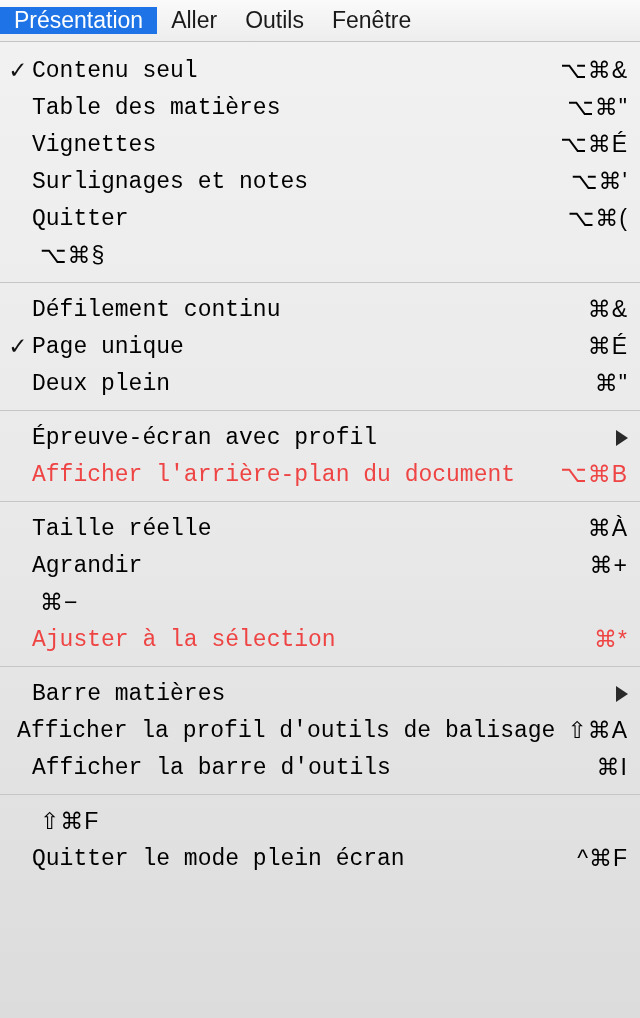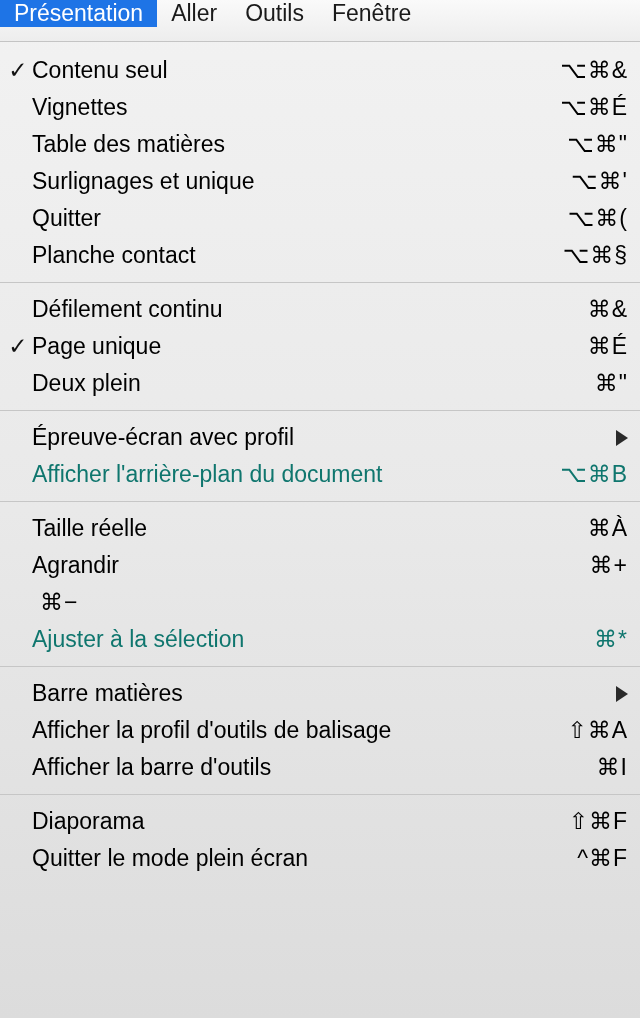--- a/index.html
+++ b/index.html
@@ -7,21 +7,21 @@
     font-family: -apple-system, "Helvetica Neue", Helvetica, Arial, sans-serif;
     font-size: 23px;
     width: 640px;
     height: 1018px;
     background: linear-gradient(180deg, #f2f2f2 0%, #e9e9e9 50%, #dcdcdc 100%);
     overflow: hidden;
     color: #000;
   }
   .menubar {
     display: flex;
-    align-items: flex-start;
+    align-items: center;
     height: 42px;
     background: linear-gradient(180deg, #fafafa 0%, #ededed 100%);
     border-bottom: 1px solid #c4c4c4;
   }
   .menubar-item {
     padding: 0 14px;
     display: flex;
     align-items: center;
     font-size: 23px;
     color: #1a1a1a;
@@ -34,32 +34,33 @@
   .menu-panel {
     padding: 10px 0 2px 0;
   }
   .menu-item {
     display: flex;
     align-items: center;
     height: 37px;
     padding-left: 8px;
     padding-right: 12px;
   }
-  .menu-item.disabled { color: #0f766e; }
+  .menu-item.disabled { color: #ef4444; }
   .check {
     width: 20px;
     text-align: center;
     font-size: 23px;
     font-weight: 500;
     color: #111;
   }
   .label {
     flex: 1;
     padding-left: 4px;
     white-space: nowrap;
+    font-family: Liberation Mono, monospace;
   }
   .shortcut {
     text-align: right;
     padding-left: 12px;
     font-size: 23px;
     letter-spacing: 1px;
     white-space: nowrap;
     font-family: -apple-system, "Helvetica Neue", Arial, sans-serif;
   }
   .submenu-arrow {
@@ -94,41 +95,40 @@
 </div>
 
 <div class="menu-panel" id="menu-root">
     <div class="menu-item">
       <span class="check">✓</span>
       <span class="label">Contenu seul</span>
       <span class="shortcut">⌥⌘&amp;</span>
     </div>
     <div class="menu-item">
       <span class="check"></span>
+      <span class="label">Table des matières</span>
+      <span class="shortcut">⌥⌘"</span>
+    </div>
+    <div class="menu-item">
+      <span class="check"></span>
       <span class="label">Vignettes</span>
       <span class="shortcut">⌥⌘É</span>
     </div>
     <div class="menu-item">
       <span class="check"></span>
-      <span class="label">Table des matières</span>
-      <span class="shortcut">⌥⌘"</span>
-    </div>
-    <div class="menu-item">
-      <span class="check"></span>
-      <span class="label">Surlignages et unique</span>
+      <span class="label">Surlignages et notes</span>
       <span class="shortcut">⌥⌘'</span>
     </div>
     <div class="menu-item">
       <span class="check"></span>
       <span class="label">Quitter</span>
       <span class="shortcut">⌥⌘(</span>
     </div>
     <div class="menu-item">
       <span class="check"></span>
-      <span class="label">Planche contact</span>
       <span class="shortcut">⌥⌘§</span>
     </div>
     <div class="separator"></div>
     <div class="menu-item">
       <span class="check"></span>
       <span class="label">Défilement continu</span>
       <span class="shortcut">⌘&amp;</span>
     </div>
     <div class="menu-item">
       <span class="check">✓</span>
@@ -183,21 +183,20 @@
       <span class="shortcut">⇧⌘A</span>
     </div>
     <div class="menu-item">
       <span class="check"></span>
       <span class="label">Afficher la barre d'outils</span>
       <span class="shortcut">⌘I</span>
     </div>
     <div class="separator"></div>
     <div class="menu-item">
       <span class="check"></span>
-      <span class="label">Diaporama</span>
       <span class="shortcut">⇧⌘F</span>
     </div>
     <div class="menu-item">
       <span class="check"></span>
       <span class="label">Quitter le mode plein écran</span>
       <span class="shortcut">^⌘F</span>
     </div>
   </div>
 
 </body></html>

